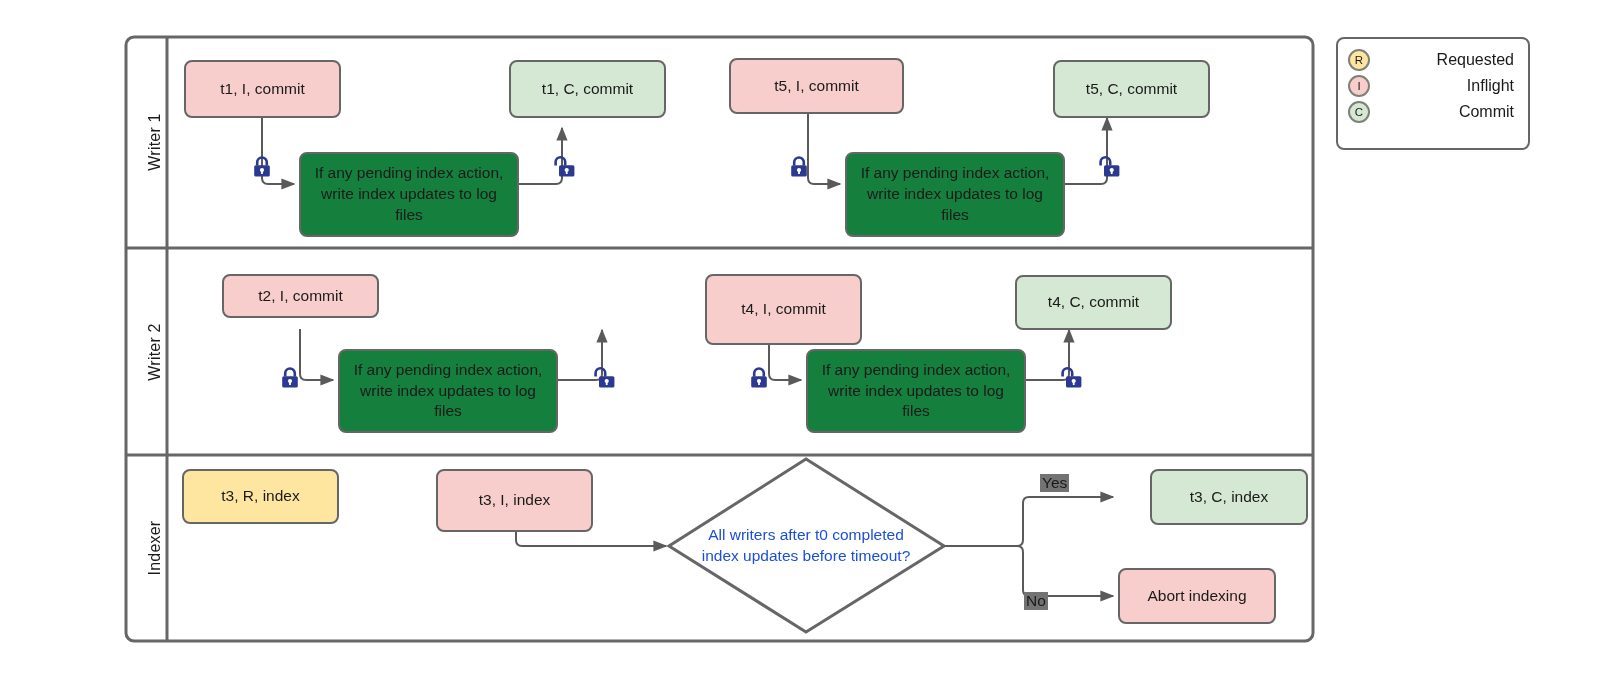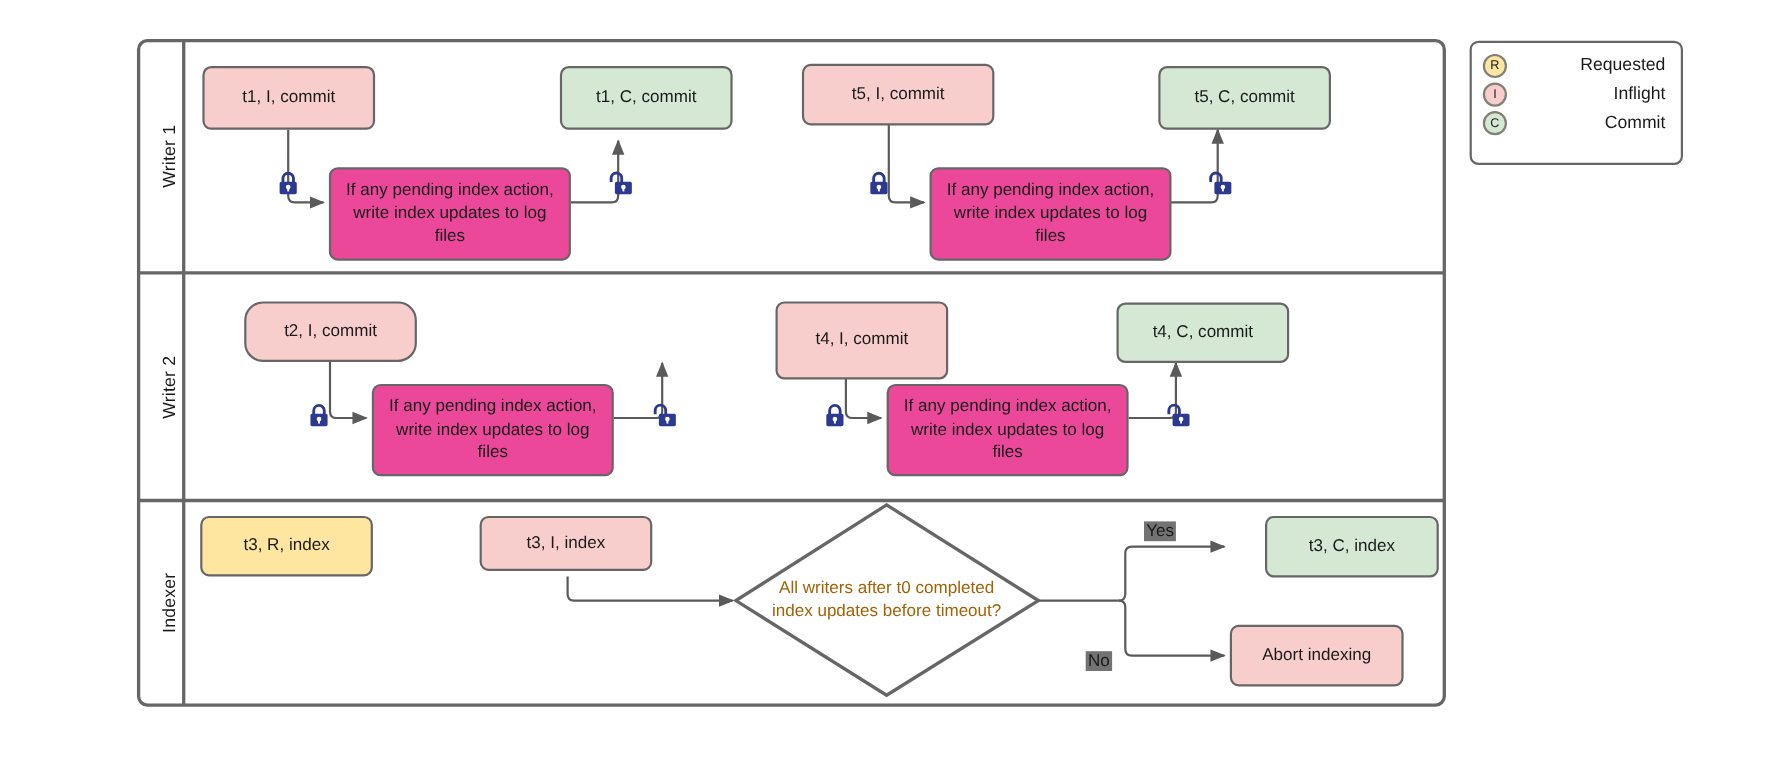--- a/index.html
+++ b/index.html
@@ -40,21 +40,21 @@
     justify-content:center;
     text-align:center;
     font-size:15.5px;
     line-height:1.34;
     color:#1a1a1a;
     padding:0 6px;
   }
   .node.pink  {background:#f8cecc;}
   .node.green {background:#d5e8d4;margin-left:32px;}
   .node.yellow{background:#ffe6a0;}
-  .node.white {background:#ec4899;}
+  .node.white {background:#15803d;}
 
   
   .lock{position:absolute;width:22px;height:24px;}
 
   
   .edge-label{
     position:absolute;
     font-size:15.5px;
     color:#1a1a1a;
     background:#737373;
@@ -165,21 +165,21 @@
     <circle cx="11" cy="15.0" r="2.1" fill="#ffffff"></circle>
     <rect x="10.1" y="15.0" width="1.8" height="4.0" fill="#ffffff"></rect>
   </svg>
   <svg class="lock" style="left:1098px;top:155px;" viewBox="0 0 22 24">
     <path d="M2.6,10.5 v-3.4 a4.8,4.8 0 0 1 9.6,0 v3.4" fill="none" stroke="#2b3990" stroke-width="2.6"></path>
     <rect x="6.0" y="10.2" width="15.4" height="11.4" rx="1.6" fill="#2b3990"></rect>
     <circle cx="13.7" cy="15.0" r="2.1" fill="#ffffff"></circle>
     <rect x="12.8" y="15.0" width="1.8" height="4.0" fill="#ffffff"></rect>
   </svg>
 
-  <div class="node pink" style="left:222px;top:274px;width:157px;height:55px;border-radius:17px;">t2, I, commit</div>
+  <div class="node pink" style="left:222px;top:274px;width:157px;height:44px;">t2, I, commit</div>
   <div class="node white" style="left:338px;top:349px;width:220px;height:84px;">If any pending index action, write index updates to log files</div>
 
   <div class="node pink" style="left:705px;top:274px;width:157px;height:71px;">t4, I, commit</div>
   <div class="node green" style="left:983px;top:275px;width:157px;height:55px;">t4, C, commit</div>
   <div class="node white" style="left:806px;top:349px;width:220px;height:84px;">If any pending index action, write index updates to log files</div>
 
   <svg class="lock" style="left:279px;top:366px;" viewBox="0 0 22 24">
     <path d="M6.2,10.5 v-3.2 a4.8,4.8 0 0 1 9.6,0 v3.2" fill="none" stroke="#2b3990" stroke-width="2.6"></path>
     <rect x="3.2" y="10.2" width="15.6" height="11.4" rx="1.6" fill="#2b3990"></rect>
     <circle cx="11" cy="15.0" r="2.1" fill="#ffffff"></circle>
@@ -198,31 +198,31 @@
     <rect x="10.1" y="15.0" width="1.8" height="4.0" fill="#ffffff"></rect>
   </svg>
   <svg class="lock" style="left:1060px;top:366px;" viewBox="0 0 22 24">
     <path d="M2.6,10.5 v-3.4 a4.8,4.8 0 0 1 9.6,0 v3.4" fill="none" stroke="#2b3990" stroke-width="2.6"></path>
     <rect x="6.0" y="10.2" width="15.4" height="11.4" rx="1.6" fill="#2b3990"></rect>
     <circle cx="13.7" cy="15.0" r="2.1" fill="#ffffff"></circle>
     <rect x="12.8" y="15.0" width="1.8" height="4.0" fill="#ffffff"></rect>
   </svg>
 
   <div class="node yellow" style="left:182px;top:469px;width:157px;height:55px;">t3, R, index</div>
-  <div class="node pink" style="left:436px;top:469px;width:157px;height:50px;">t3, I, index</div>
+  <div class="node pink" style="left:436px;top:469px;width:157px;height:63px;">t3, I, index</div>
 
   <div style="position:absolute;left:694px;top:505px;width:224px;height:82px;
               display:flex;align-items:center;justify-content:center;text-align:center;
-              font-size:15.5px;line-height:1.34;color:#a16207;">All writers after t0 completed index updates before timeout?</div>
+              font-size:15.5px;line-height:1.34;color:#1d4ed8;">All writers after t0 completed index updates before timeout?</div>
 
   <div class="node green" style="left:1118px;top:469px;width:158px;height:56px;">t3, C, index</div>
   <div class="node pink" style="left:1118px;top:568px;width:158px;height:56px;">Abort indexing</div>
 
   <div class="edge-label" style="left:1040px;top:474px;">Yes</div>
-  <div class="edge-label" style="left:987px;top:592px;">No</div>
+  <div class="edge-label" style="left:1024px;top:592px;">No</div>
 
   <div id="legend">
     <div class="legend-row">
       <span class="badge r">R</span>
       <span class="legend-text">Requested</span>
     </div>
     <div class="legend-row">
       <span class="badge i">I</span>
       <span class="legend-text">Inflight</span>
     </div>

